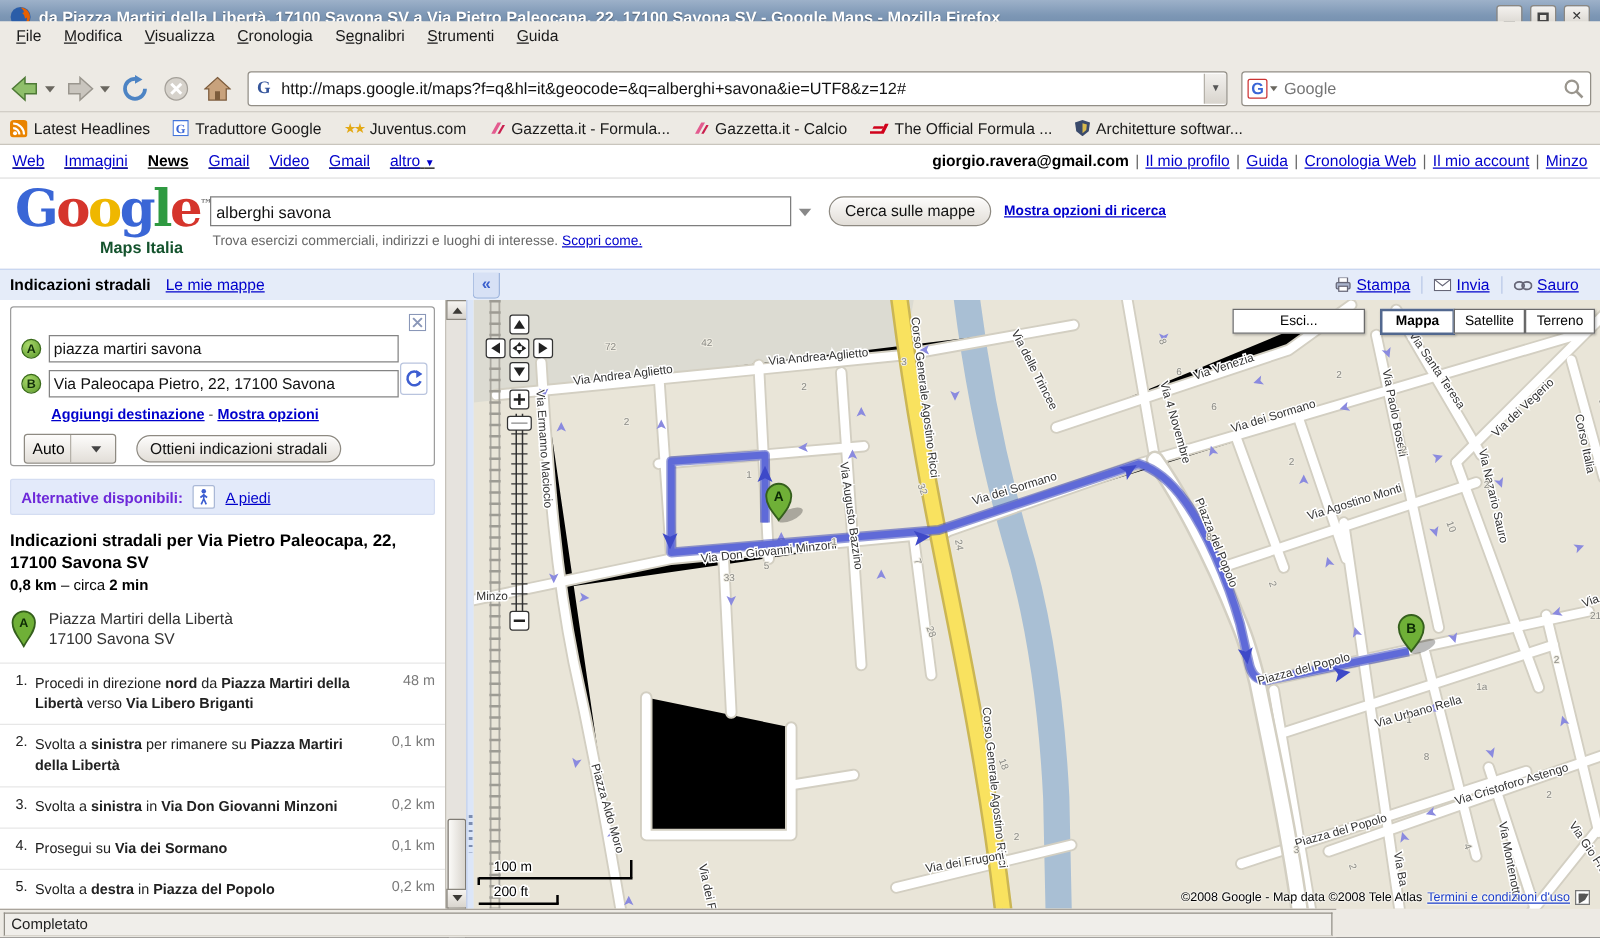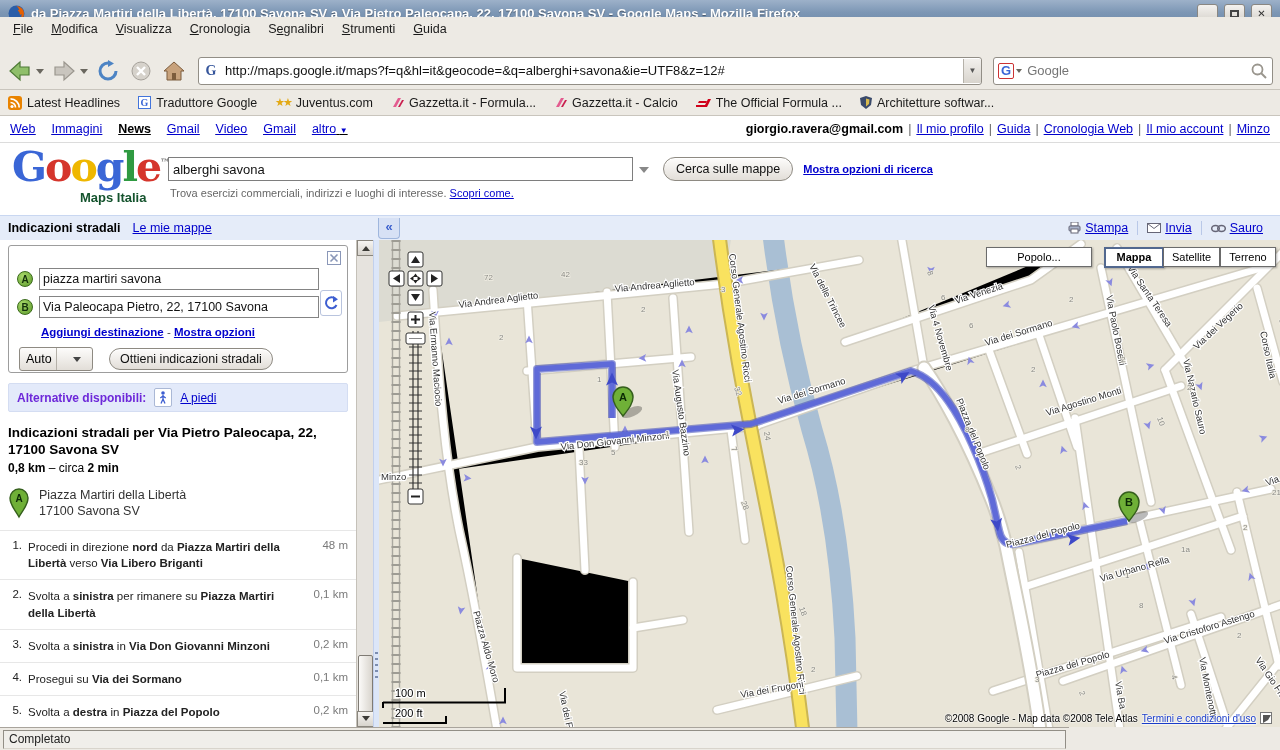--- a/index.html
+++ b/index.html
@@ -634,21 +634,21 @@
             <g transform="translate(750,281)">
               <ellipse cx="9" cy="-4" rx="11" ry="4.5" fill="rgba(0,0,0,.27)" transform="rotate(-24 9 -4)"></ellipse>
               <path d="M0,0 C-6.5,-8 -10,-13 -10,-19 A10,10 0 1 1 10,-19 C10,-13 6.5,-8 0,0 Z" fill="#6FB037" stroke="#355F1D" stroke-width="1.5"></path>
               <text x="0" y="-15" text-anchor="middle" font-size="11" font-weight="bold" fill="#0c2a05" font-family="Liberation Sans,sans-serif">B</text>
             </g>
           </g>
       </svg>
 
       
       <div class="maptypes">
-        <div class="mtbtn" style="left:607px;width:104px;">Popolo...</div>
+        <div class="mtbtn" style="left:607px;width:104px;">Esci...</div>
         <div class="mtbtn sel" style="left:725px;width:56px;">Mappa</div>
         <div class="mtbtn" style="left:784px;width:55px;">Satellite</div>
         <div class="mtbtn" style="left:841px;width:54px;">Terreno</div>
       </div>
 
       
       <svg class="panzoom" width="70" height="270" viewBox="0 0 70 270">
         <g>
             <rect x="29" y="9" width="15" height="15" rx="2" fill="#fff" stroke="#333"></rect>
             <path d="M36.5,13 L41,20 L32,20 Z" fill="#222"></path>

